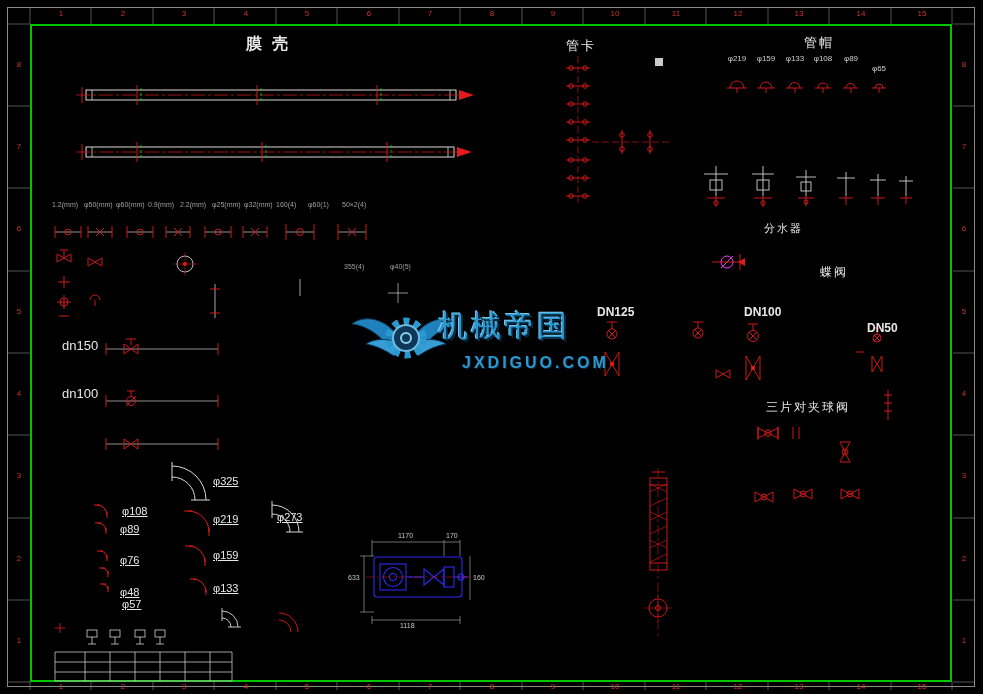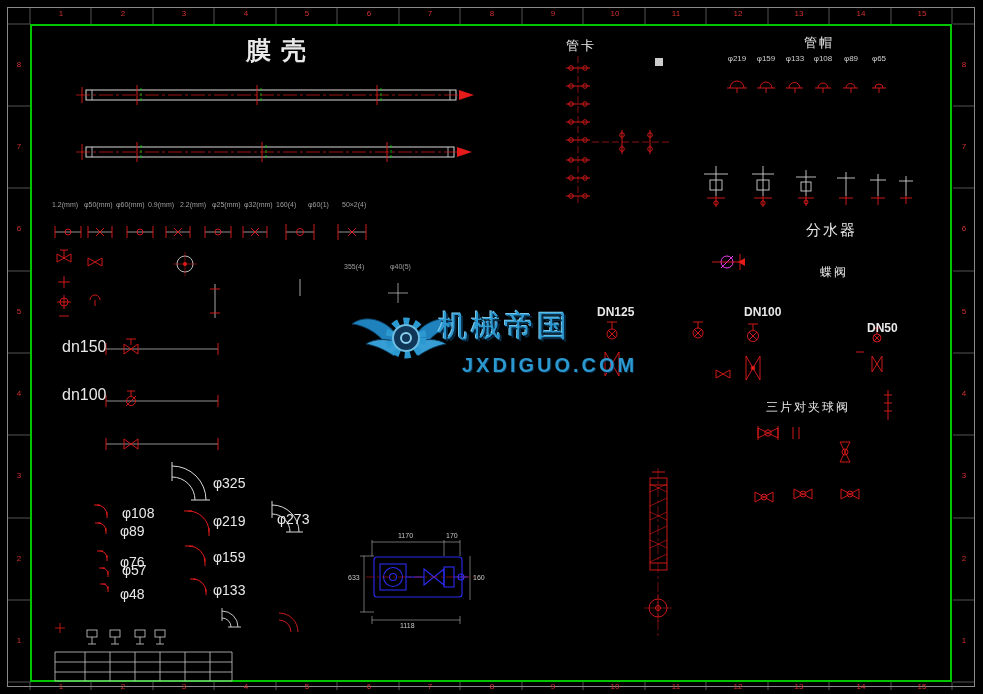--- a/index.html
+++ b/index.html
@@ -4,34 +4,34 @@
 <style>
   html,body{margin:0;padding:0;background:#000;}
   .stage{position:relative;width:983px;height:694px;background:#000;overflow:hidden;
          font-family:"Liberation Sans",sans-serif;}
   .outer-frame{position:absolute;left:7px;top:7px;width:968px;height:680px;
                border:1px solid #8a8a8a;box-sizing:border-box;}
   .green-border{position:absolute;left:30px;top:24px;width:922px;height:658px;
                 border:2px solid #00c400;box-sizing:border-box;}
   svg.cad{position:absolute;left:0;top:0;}
   .lbl{position:absolute;white-space:nowrap;color:#e8e8e8;}
-  .big{font-size:25px;font-weight:bold;letter-spacing:10px;}
+  .big{font-size:16px;font-weight:bold;letter-spacing:10px;}
   .sec{font-size:13px;letter-spacing:2px;}
   .dn{font-size:12px;font-weight:bold;}
-  .dnl{font-size:16px;text-align:center;}
-  .sz{font-size:14px;}
+  .dnl{font-size:13px;text-align:center;}
+  .sz{font-size:11px;text-decoration:underline;}
   .cap{font-size:8px;color:#cfcfcf;width:30px;text-align:center;}
   .dim{font-size:7px;color:#9f9f9f;}
   .pd{font-size:7px;color:#c8c8c8;}
   .rn{position:absolute;font-size:8px;color:#d23030;width:16px;text-align:center;}
   .rv{width:12px;}
   .wm{position:absolute;left:350px;top:304px;width:312px;height:86px;opacity:.96;}
   .wm-name{position:absolute;left:88px;top:2px;font-size:30px;font-weight:normal;color:#2d9fd9;
            letter-spacing:3px;text-shadow:2px 2px 0 #0a2a44,-1px -1px 0 #7fd0f4;}
-  .wm-site{position:absolute;left:112px;top:50px;font-size:20px;font-weight:bold;color:#2d9fd9;
+  .wm-site{position:absolute;left:112px;top:50px;font-size:16px;font-weight:bold;color:#2d9fd9;
            letter-spacing:3px;text-shadow:1px 1px 0 #0a2a44;}
 </style>
 </head>
 <body>
 
 <div class="stage">
 
   <div class="outer-frame"></div>
   <div class="green-border"></div>
 
@@ -452,46 +452,46 @@
           <line x1="160" y1="637" x2="160" y2="644"></line>
           <line x1="156" y1="644" x2="164" y2="644"></line>
       </g>
       <path d="M55 628 H65 M60 623 V633" stroke="#e31b1b" stroke-width="0.8"></path>
     </g>
   </svg>
 
   <span class="lbl big" style="left:246px;top:34px">膜壳</span>
   <span class="lbl sec" style="left:566px;top:37px">管卡</span>
   <span class="lbl sec" style="left:804px;top:34px">管帽</span>
-  <span class="lbl sec" style="left:806px;top:221px;font-size:15px">分水器</span>
+  <span class="lbl sec" style="left:764px;top:221px;font-size:11px">分水器</span>
   <span class="lbl sec" style="left:820px;top:264px;font-size:12px">蝶阀</span>
   <span class="lbl sec" style="left:766px;top:399px;font-size:12px">三片对夹球阀</span>
 
   <span class="lbl dn" style="left:597px;top:305px">DN125</span>
   <span class="lbl dn" style="left:744px;top:305px">DN100</span>
   <span class="lbl dn" style="left:867px;top:321px">DN50</span>
   <span class="lbl dnl" style="left:62px;top:338px">dn150</span>
   <span class="lbl dnl" style="left:62px;top:386px">dn100</span>
 
   <span class="lbl cap" style="left:722px;top:54px">φ219</span>
   <span class="lbl cap" style="left:751px;top:54px">φ159</span>
   <span class="lbl cap" style="left:780px;top:54px">φ133</span>
   <span class="lbl cap" style="left:808px;top:54px">φ108</span>
   <span class="lbl cap" style="left:836px;top:54px">φ89</span>
-  <span class="lbl cap" style="left:864px;top:54px">φ65</span>
+  <span class="lbl cap" style="left:864px;top:64px">φ65</span>
 
   <span class="lbl sz" style="left:213px;top:475px">φ325</span>
   <span class="lbl sz" style="left:277px;top:511px">φ273</span>
   <span class="lbl sz" style="left:213px;top:513px">φ219</span>
   <span class="lbl sz" style="left:213px;top:549px">φ159</span>
   <span class="lbl sz" style="left:213px;top:582px">φ133</span>
   <span class="lbl sz" style="left:122px;top:505px">φ108</span>
   <span class="lbl sz" style="left:120px;top:523px">φ89</span>
   <span class="lbl sz" style="left:120px;top:554px">φ76</span>
-  <span class="lbl sz" style="left:122px;top:562px">φ57</span>
+  <span class="lbl sz" style="left:122px;top:598px">φ57</span>
   <span class="lbl sz" style="left:120px;top:586px">φ48</span>
 
   <span class="lbl dim" style="left:52px;top:201px">1.2(mm)</span>
   <span class="lbl dim" style="left:84px;top:201px">φ50(mm)</span>
   <span class="lbl dim" style="left:116px;top:201px">φ60(mm)</span>
   <span class="lbl dim" style="left:148px;top:201px">0.9(mm)</span>
   <span class="lbl dim" style="left:180px;top:201px">2.2(mm)</span>
   <span class="lbl dim" style="left:212px;top:201px">φ25(mm)</span>
   <span class="lbl dim" style="left:244px;top:201px">φ32(mm)</span>
   <span class="lbl dim" style="left:276px;top:201px">160(4)</span>

